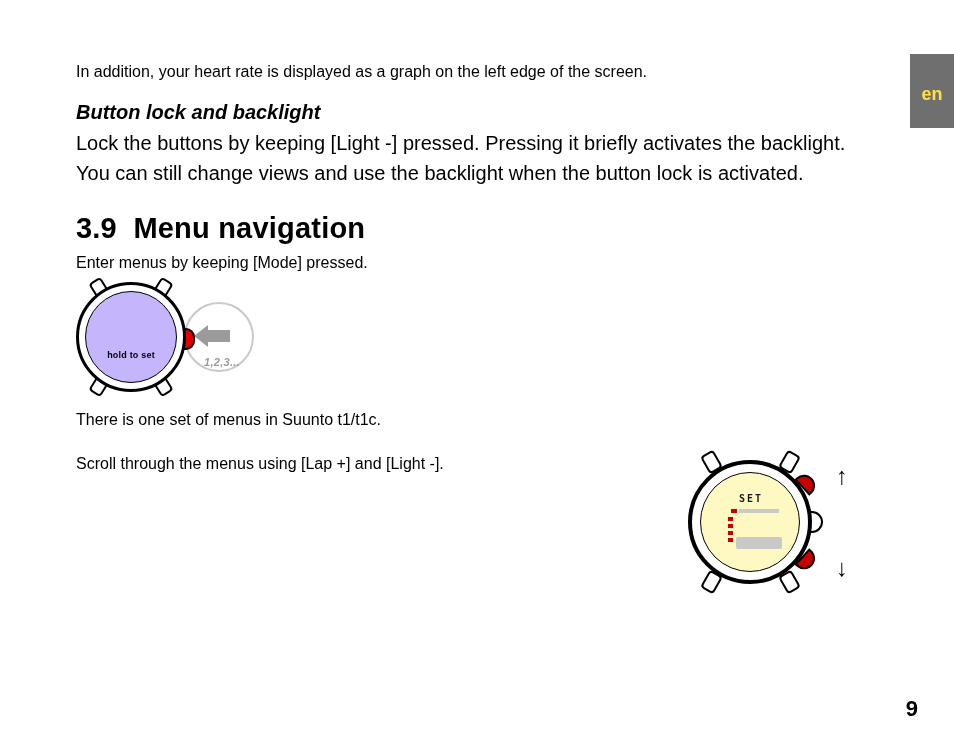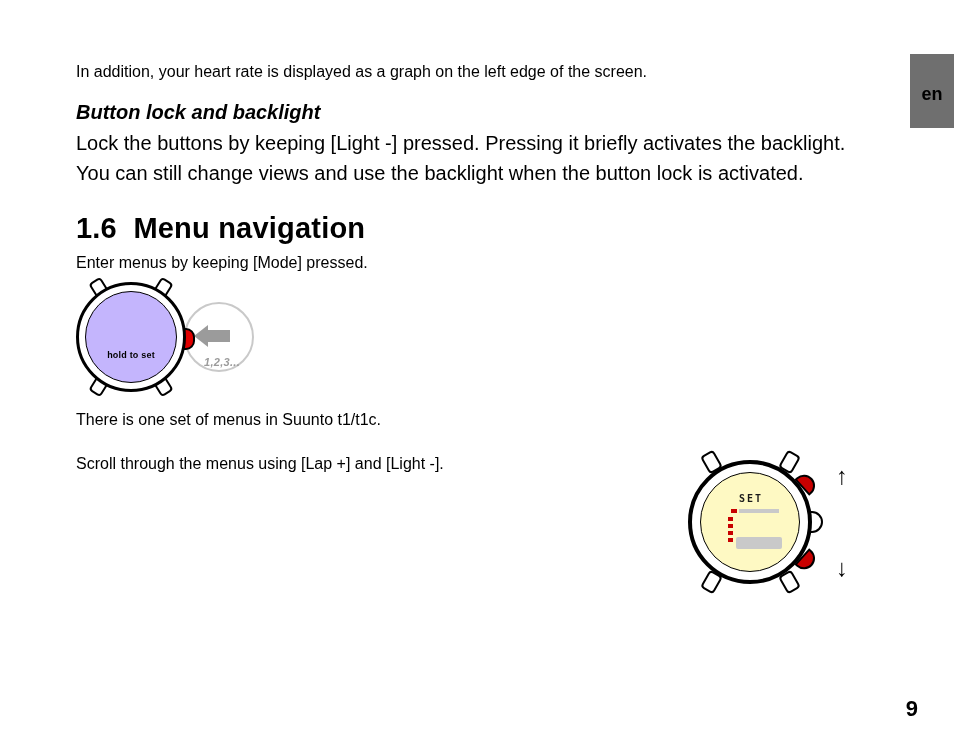--- a/index.html
+++ b/index.html
@@ -19,21 +19,21 @@
     box-sizing: border-box;
     padding: 60px 76px 0 76px;
   }
   .lang-tab {
     position: absolute;
     top: 54px;
     right: 0;
     width: 44px;
     height: 68px;
     background: #6f6f6f;
-    color: #000000;
+    color: #fde047;
     font-size: 18px;
     line-height: 1;
     font-weight: 600;
     display: flex;
     align-items: center;
     justify-content: center;
     padding-top: 6px;
   }
   .body-text {
     font-size: 16px;
@@ -273,21 +273,21 @@
 <div class="page">
 
   <div class="lang-tab">en</div>
 
   <p class="body-text">In addition, your heart rate is displayed as a graph on the left edge of the screen.</p>
 
   <p class="sub-head">Button lock and backlight</p>
   <p class="sub-body">Lock the buttons by keeping [Light -] pressed. Pressing it briefly activates the backlight. You can still change views and use the backlight when the button lock is activated.</p>
 
   <h2 class="section-head">
-    <span>1.6</span>&nbsp;&nbsp;<span>Menu navigation</span>
+    <span>3.9</span>&nbsp;&nbsp;<span>Menu navigation</span>
   </h2>
 
   <p class="body-text" style="margin-bottom:6px">Enter menus by keeping [Mode] pressed.</p>
 
   <div class="fig1 figure">
     <div class="lug tl"></div>
     <div class="lug tr"></div>
     <div class="lug bl"></div>
     <div class="lug br"></div>
     <div class="button-right"></div>

